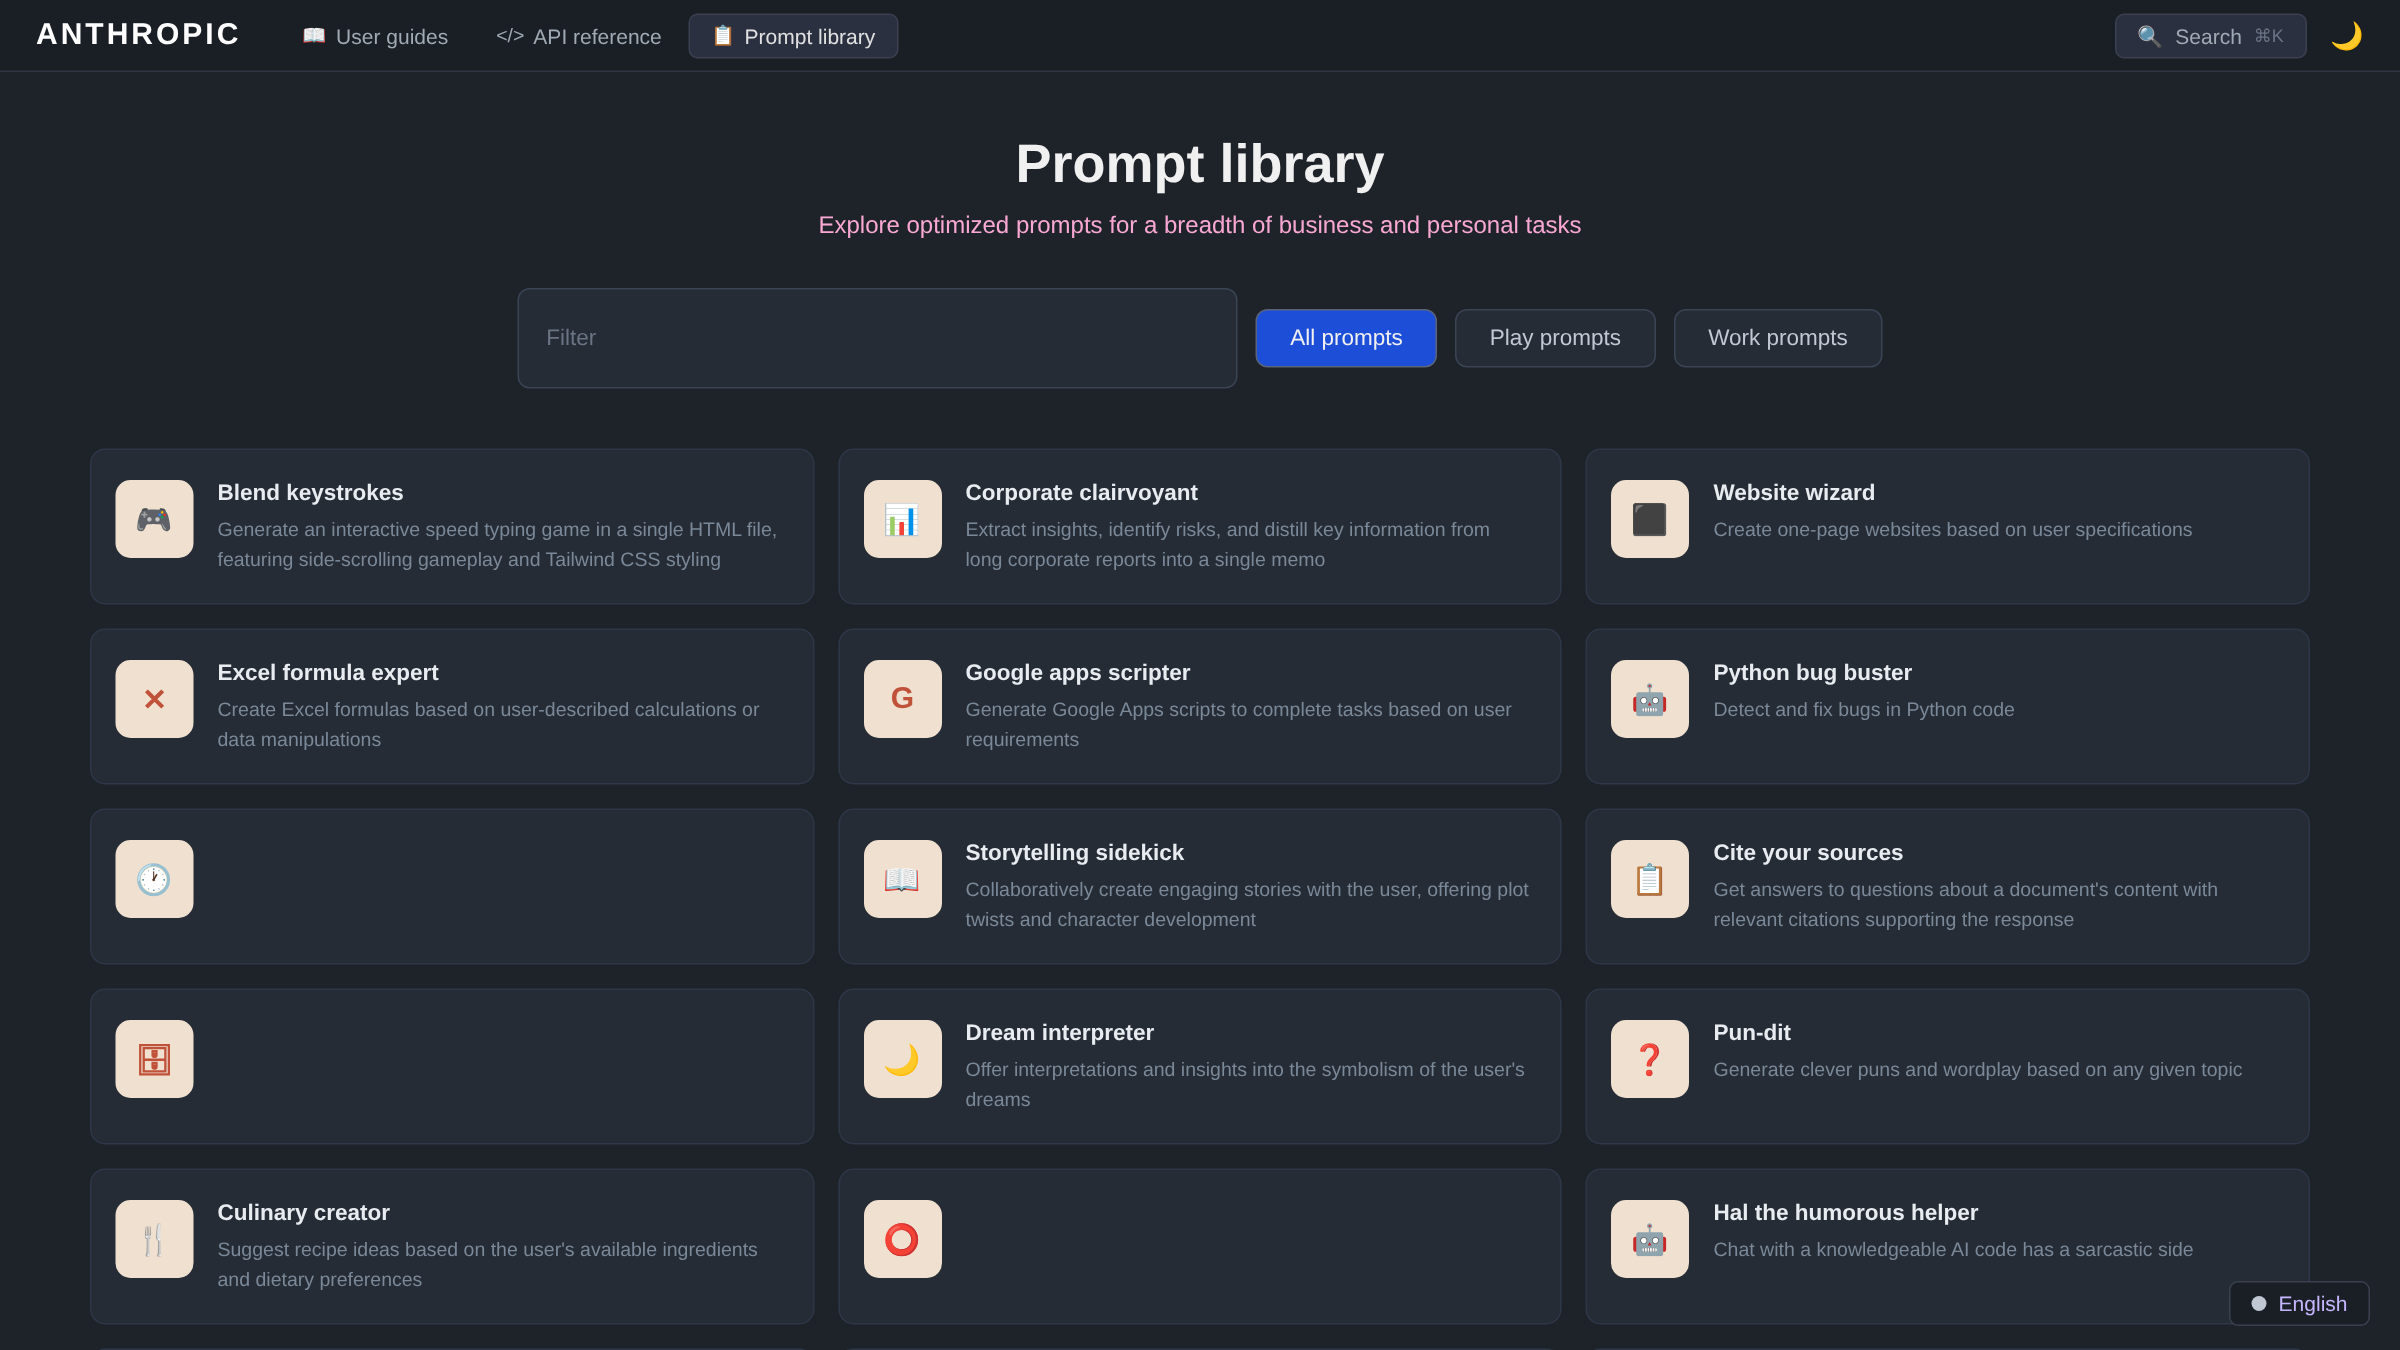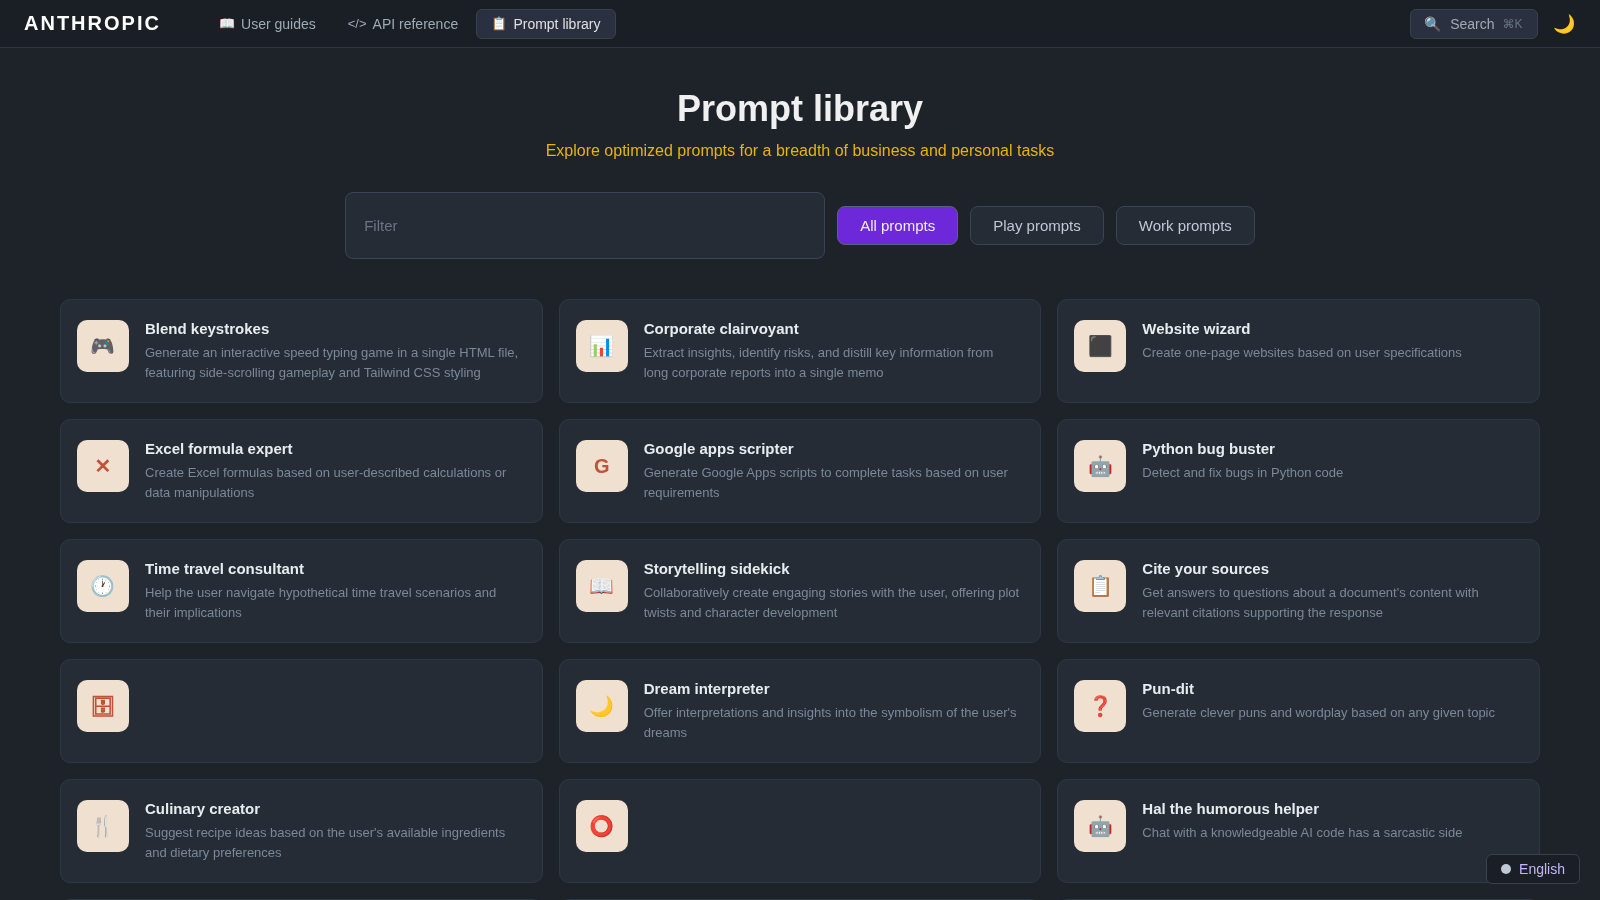--- a/index.html
+++ b/index.html
@@ -18,21 +18,21 @@
       border-bottom: 1px solid #2e3540;
       height: 48px;
       display: flex;
       align-items: center;
       padding: 0 24px;
       justify-content: space-between;
     }
     .topbar-left {
       display: flex;
       align-items: center;
-      gap: 44px;
+      gap: 27px;
     }
     .logo {
       font-size: 20px;
       font-weight: 700;
       color: #ffffff;
       letter-spacing: 2px;
     }
     .nav-tabs {
       display: flex;
       gap: 4px;
@@ -93,21 +93,21 @@
       margin-bottom: 32px;
     }
     .page-title {
       font-size: 36px;
       font-weight: 600;
       color: #f0f0f0;
       margin-bottom: 12px;
     }
     .page-subtitle {
       font-size: 16px;
-      color: #eab308;
+      color: #f9a8d4;
     }
 
     
     .filter-row {
       display: flex;
       align-items: center;
       justify-content: center;
       gap: 12px;
       margin-bottom: 40px;
     }
@@ -128,21 +128,21 @@
       padding: 10px 22px;
       border-radius: 8px;
       border: 1px solid #3a4455;
       background: #252c36;
       color: #c0c8d4;
       font-size: 15px;
       cursor: pointer;
       font-weight: 500;
     }
     .filter-btn.active {
-      background: #6d28d9;
+      background: #1d4ed8;
       color: #f0f0f0;
       border-color: #5a6478;
     }
 
     
     .cards-grid {
       display: grid;
       grid-template-columns: repeat(3, 1fr);
       gap: 16px;
     }
@@ -303,24 +303,20 @@
     </div>
     <div class="card-text">
       <div class="card-title">Python bug buster</div>
       <div class="card-desc">Detect and fix bugs in Python code</div>
     </div>
   </div>
       <div class="card">
     <div class="card-icon" style="background:#f0e0d0; color:#c0523a; font-size:20px; font-weight:bold;">
       🕐
     </div>
-    <div class="card-text">
-      <div class="card-title">Time travel consultant</div>
-      <div class="card-desc">Help the user navigate hypothetical time travel scenarios and their implications</div>
-    </div>
   </div>
       <div class="card">
     <div class="card-icon" style="background:#f0e0d0; color:#c0523a; font-size:20px; font-weight:bold;">
       📖
     </div>
     <div class="card-text">
       <div class="card-title">Storytelling sidekick</div>
       <div class="card-desc">Collaboratively create engaging stories with the user, offering plot twists and character development</div>
     </div>
   </div>

